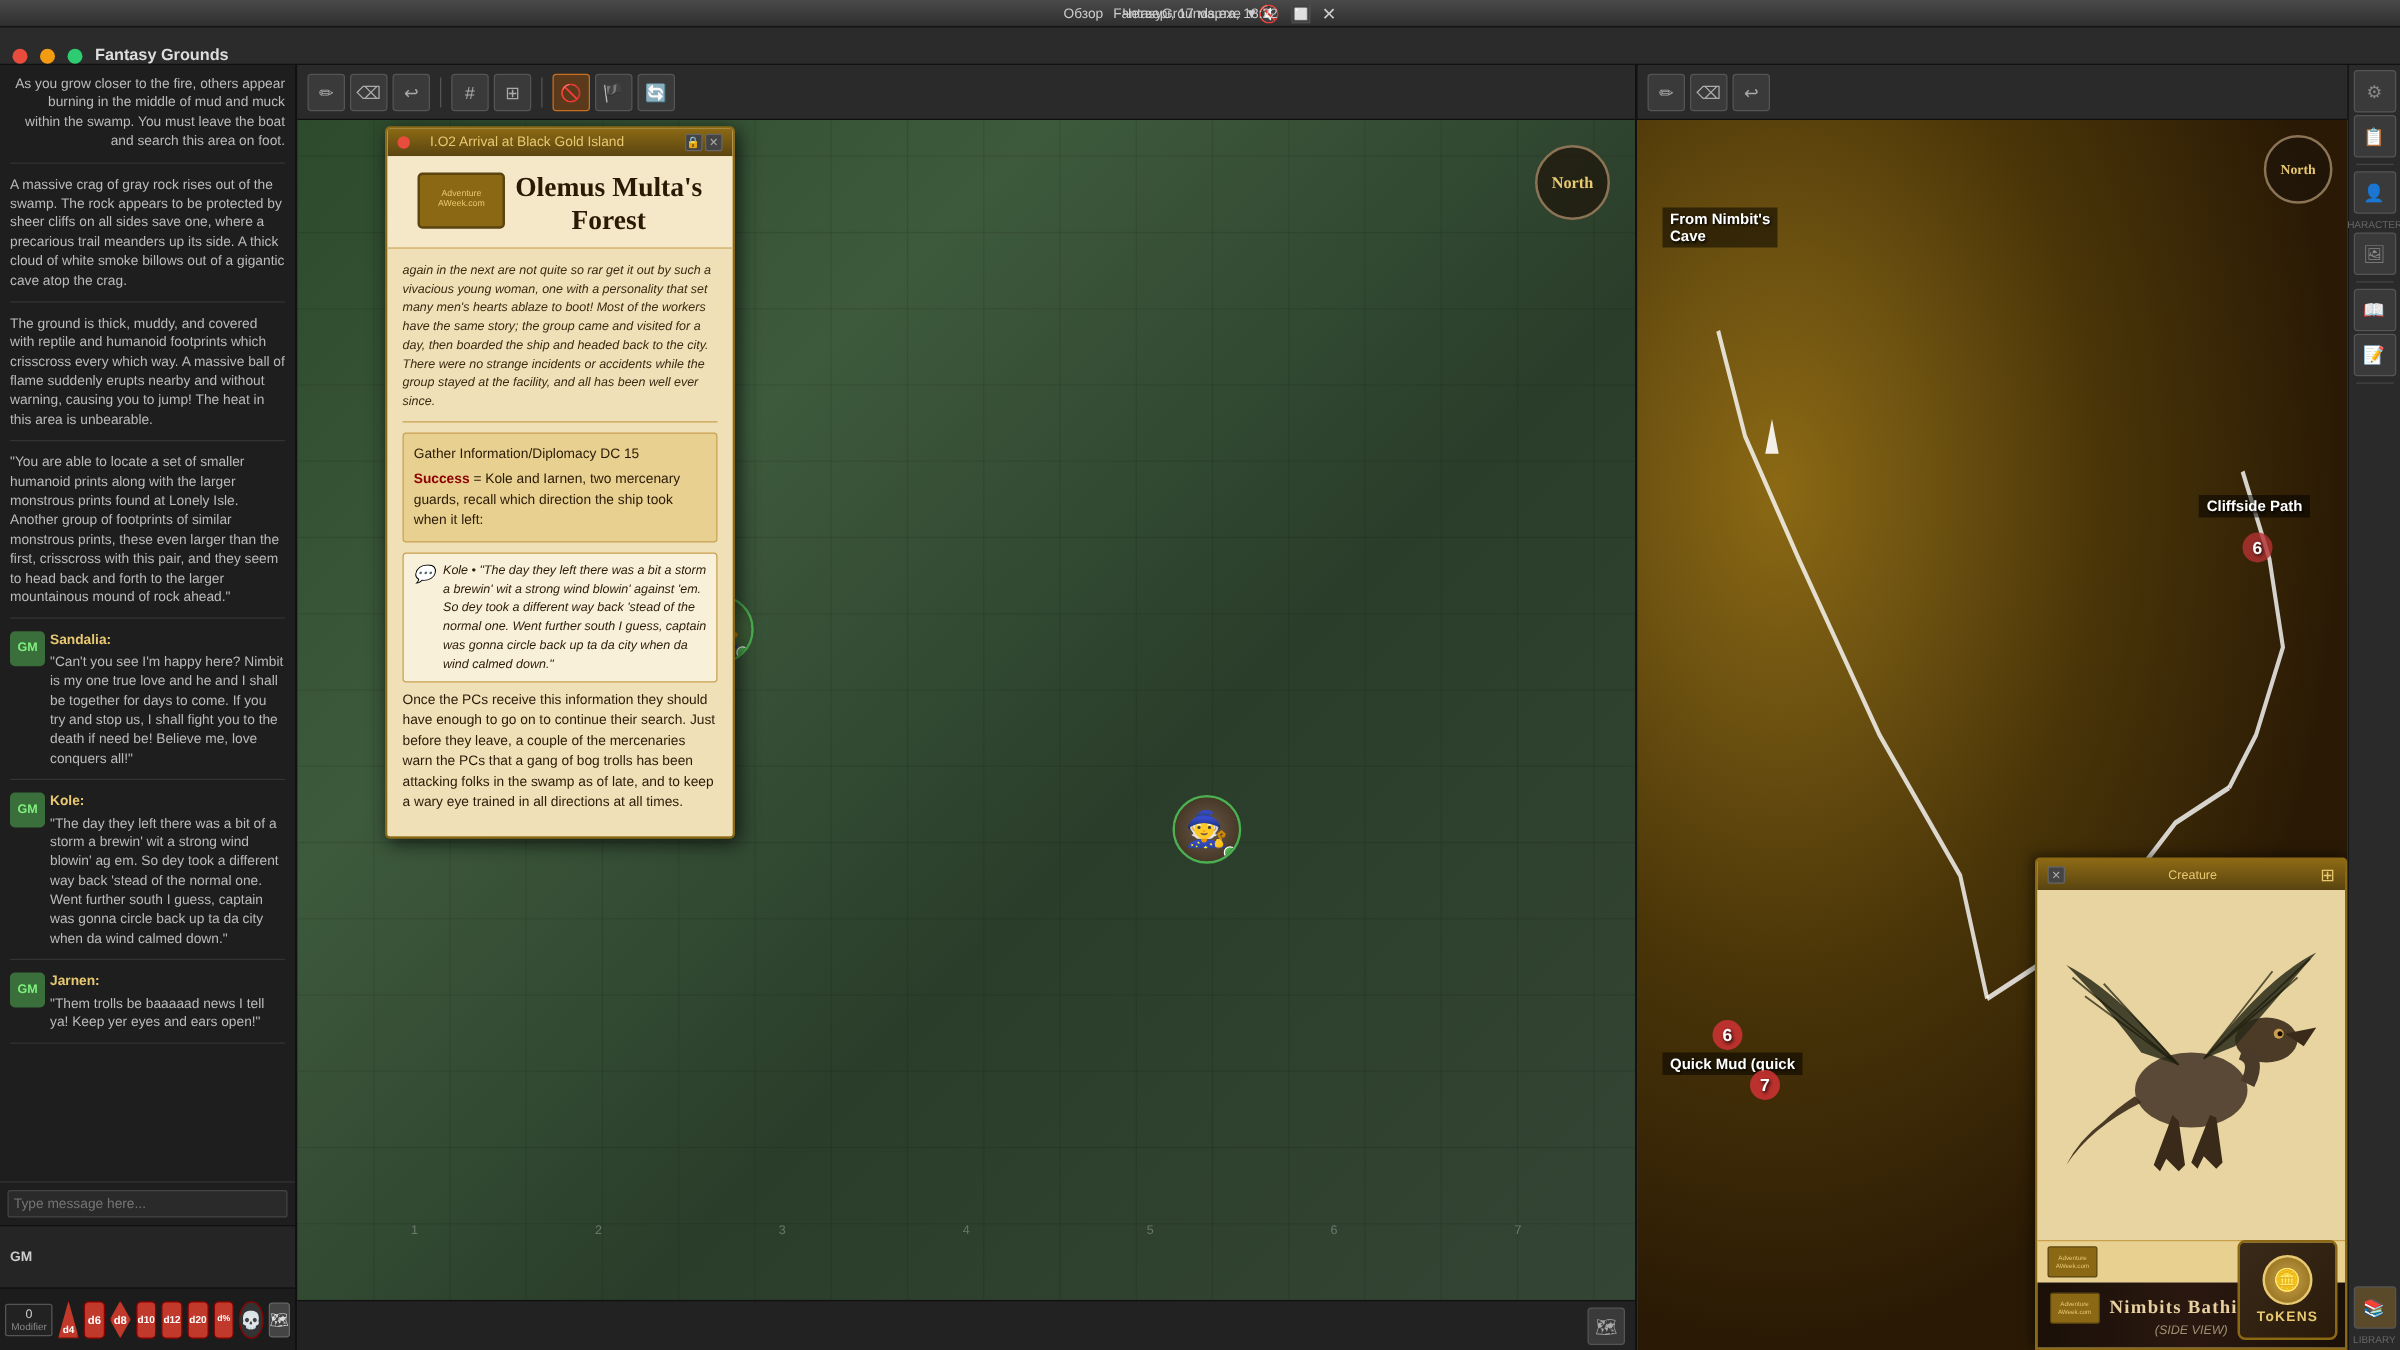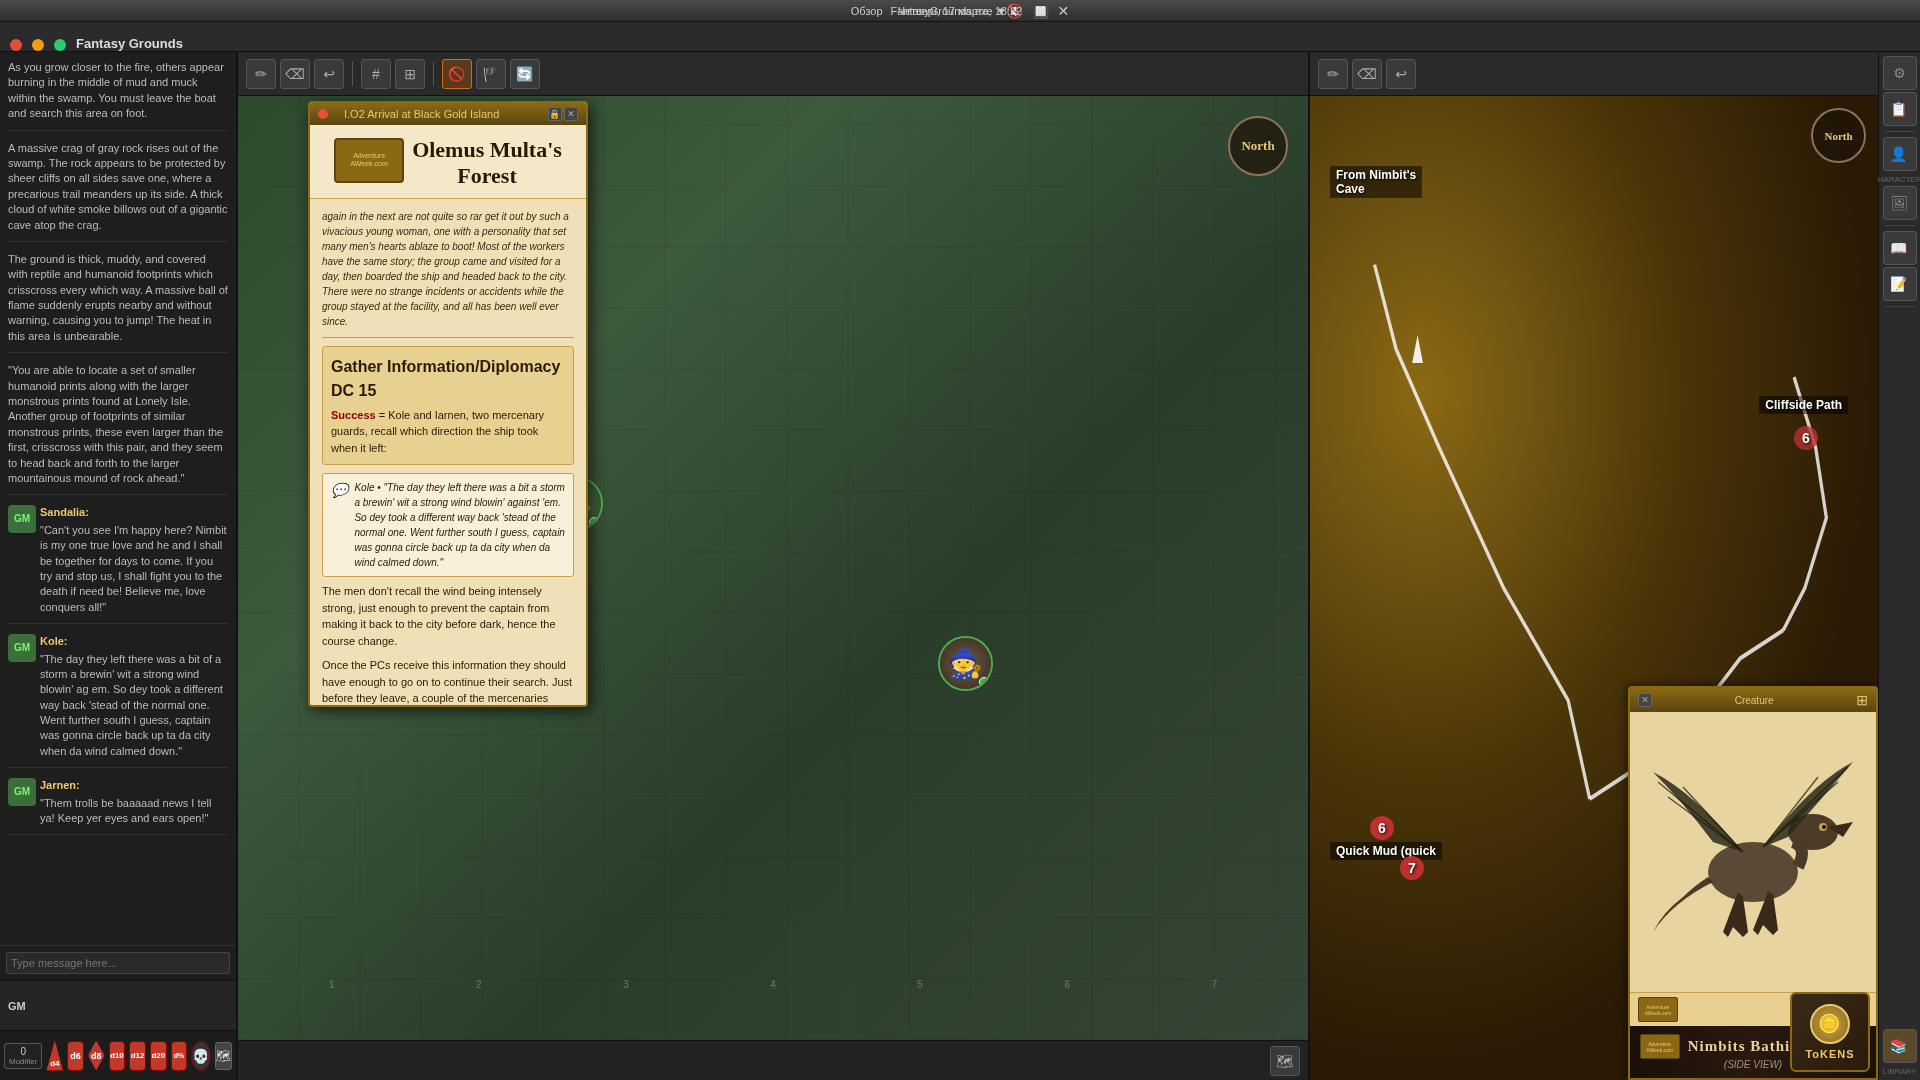--- a/index.html
+++ b/index.html
@@ -318,21 +318,21 @@
     }
     .panel-body p { margin-bottom: 8px; }
 
     .info-box {
       background: #e8d090;
       border: 1px solid #c8a050;
       border-radius: 3px;
       padding: 8px;
       margin: 8px 0;
     }
-    .info-title { font-weight: bold; color: #2a1a05; margin-bottom: 4px; font-size: 16px; }
+    .info-title { font-weight: normal; color: #2a1a05; margin-bottom: 4px; font-size: 11px; }
     .info-success { color: #2a1a05; font-size: 11px; }
     .info-success strong { color: #8B0000; }
 
     .speech-bubble {
       background: #f8f0d8;
       border: 1px solid #c8a050;
       border-radius: 3px;
       padding: 6px 8px;
       margin: 6px 0;
       font-size: 10px;
@@ -595,21 +595,21 @@
   <span class="tb-dot tb-green"></span>
   <span class="app-title">Fantasy Grounds</span>
 </div>
 
 <div id="main">
 
   <div id="chat-panel">
     <div id="chat-messages" class="chat-scroll">
 
       <div class="chat-entry">
-        <div style="font-size:11px;color:#bbb;line-height:1.4;">As you grow closer to the fire, others appear burning in the middle of mud and muck within the swamp. You must leave the boat and search this area on foot.</div>
+        <div style="font-size:11px;color:#bbb;line-height:1.4;text-align:right;">As you grow closer to the fire, others appear burning in the middle of mud and muck within the swamp. You must leave the boat and search this area on foot.</div>
       </div>
 
       <div class="chat-entry">
         <div style="font-size:11px;color:#bbb;line-height:1.4;">A massive crag of gray rock rises out of the swamp. The rock appears to be protected by sheer cliffs on all sides save one, where a precarious trail meanders up its side. A thick cloud of white smoke billows out of a gigantic cave atop the crag.</div>
       </div>
 
       <div class="chat-entry">
         <div style="font-size:11px;color:#bbb;line-height:1.4;">The ground is thick, muddy, and covered with reptile and humanoid footprints which crisscross every which way. A massive ball of flame suddenly erupts nearby and without warning, causing you to jump! The heat in this area is unbearable.</div>
       </div>
 
@@ -753,21 +753,20 @@
               <div class="info-success">
                 <strong>Success</strong> = Kole and Iarnen, two mercenary guards, recall which direction the ship took when it left:
               </div>
             </div>
 
             <div class="speech-bubble">
               <span class="speech-icon">💬</span>
               <span>Kole • "The day they left there was a bit a storm a brewin' wit a strong wind blowin' against 'em. So dey took a different way back 'stead of the normal one. Went further south I guess, captain was gonna circle back up ta da city when da wind calmed down."</span>
             </div>
 
-            <p>The men don't recall the wind being intensely strong, just enough to prevent the captain from making it back to the city before dark, hence the course change.</p>
 
             <p>Once the PCs receive this information they should have enough to go on to continue their search. Just before they leave, a couple of the mercenaries warn the PCs that a gang of bog trolls has been attacking folks in the swamp as of late, and to keep a wary eye trained in all directions at all times.</p>
 
           </div>
 
         </div>
       </div>
 
     </div>
 

